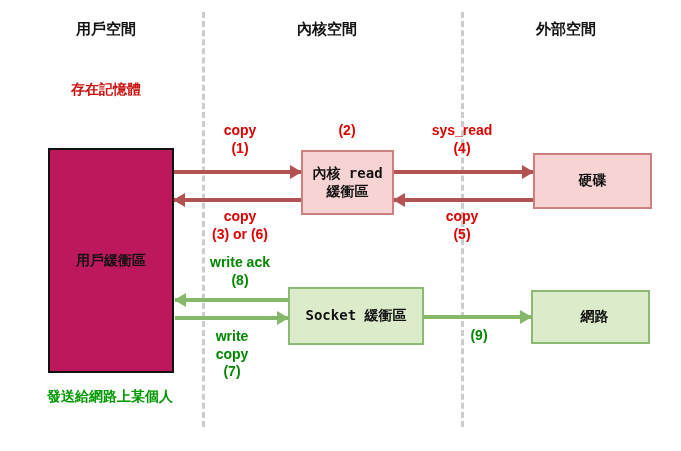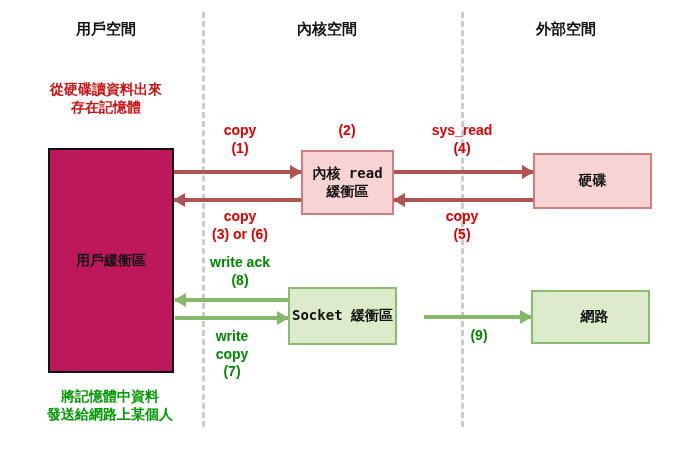--- a/index.html
+++ b/index.html
@@ -121,21 +121,21 @@
     </div>
     <div class="box box-red" style="left: 301px; top: 150px; width: 93px; height: 65px;">
       <div>
         <div class="mono">內核 read</div>
         <div>緩衝區</div>
       </div>
     </div>
     <div class="box box-red" style="left: 533px; top: 153px; width: 119px; height: 56px;">
       <div>硬碟</div>
     </div>
-    <div class="box box-green" style="left: 288px; top: 287px; width: 109px; height: 58px;">
+    <div class="box box-green" style="left: 288px; top: 287px; width: 136px; height: 58px;">
       <div class="mono">Socket 緩衝區</div>
     </div>
     <div class="box box-green" style="left: 531px; top: 290px; width: 119px; height: 54px; padding-left: 8px;">
       <div>網路</div>
     </div>
     <div class="arrow red" style="left: 174px; top: 172px; width: 127px;">
       <div class="shaft"></div>
       <div class="head right"></div>
     </div>
     <div class="arrow red" style="left: 174px; top: 200px; width: 127px;">
@@ -187,20 +187,18 @@
     </div>
     <div class="label green" style="left: 232px; top: 328px;">
       <div>write</div>
       <div>copy</div>
       <div>(7)</div>
     </div>
     <div class="label green" style="left: 479px; top: 327px;">
       <div>(9)</div>
     </div>
     <div class="caption red" style="left: 106px; top: 80px;">
-      <div>從硬碟讀資料出來</div>
       <div>存在記憶體</div>
     </div>
     <div class="caption green" style="left: 110px; top: 387px;">
-      <div>將記憶體中資料</div>
       <div>發送給網路上某個人</div>
     </div>
   </div>
 
 </body></html>

